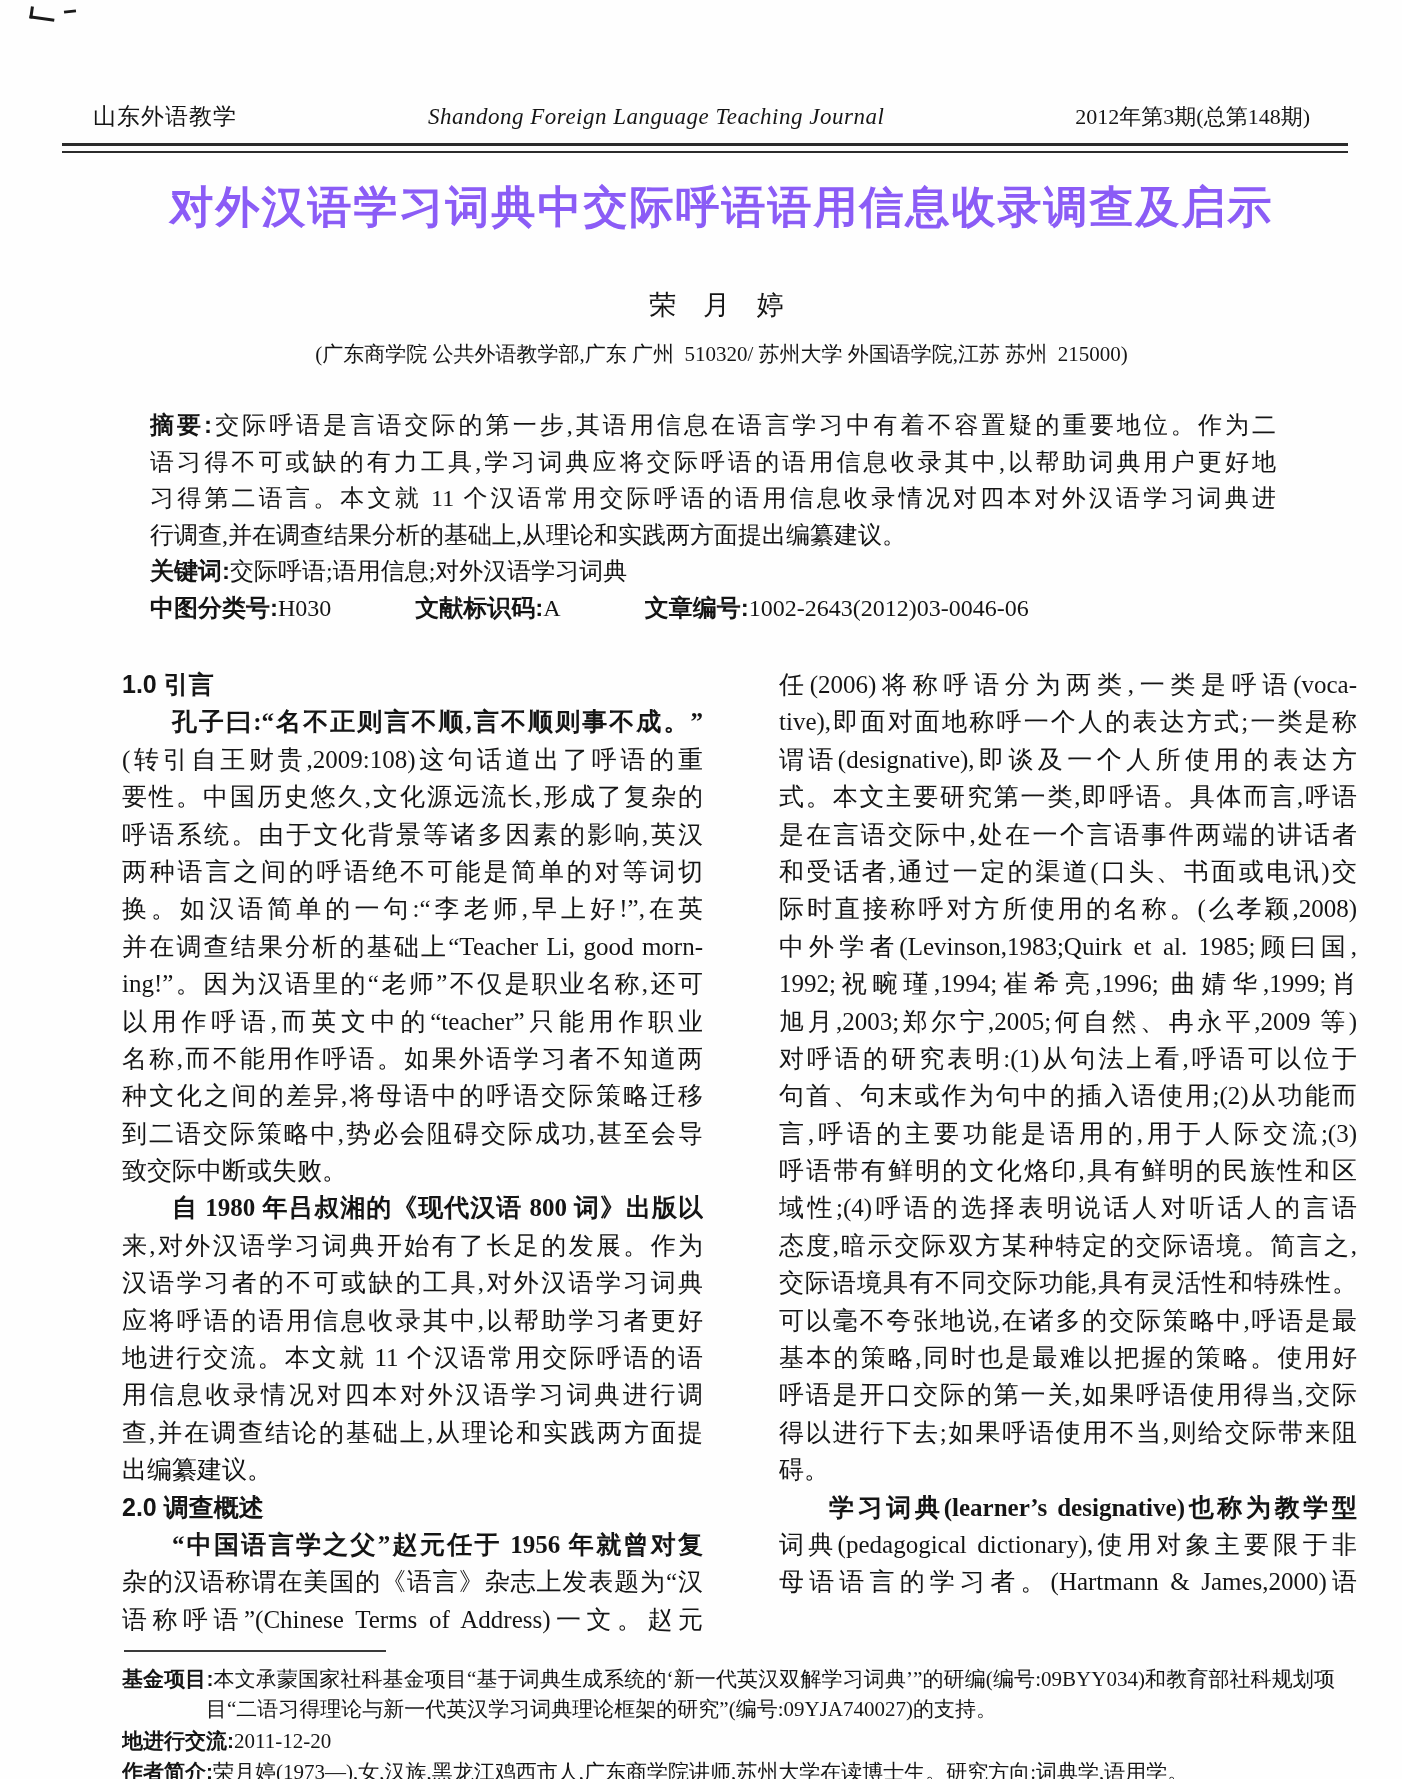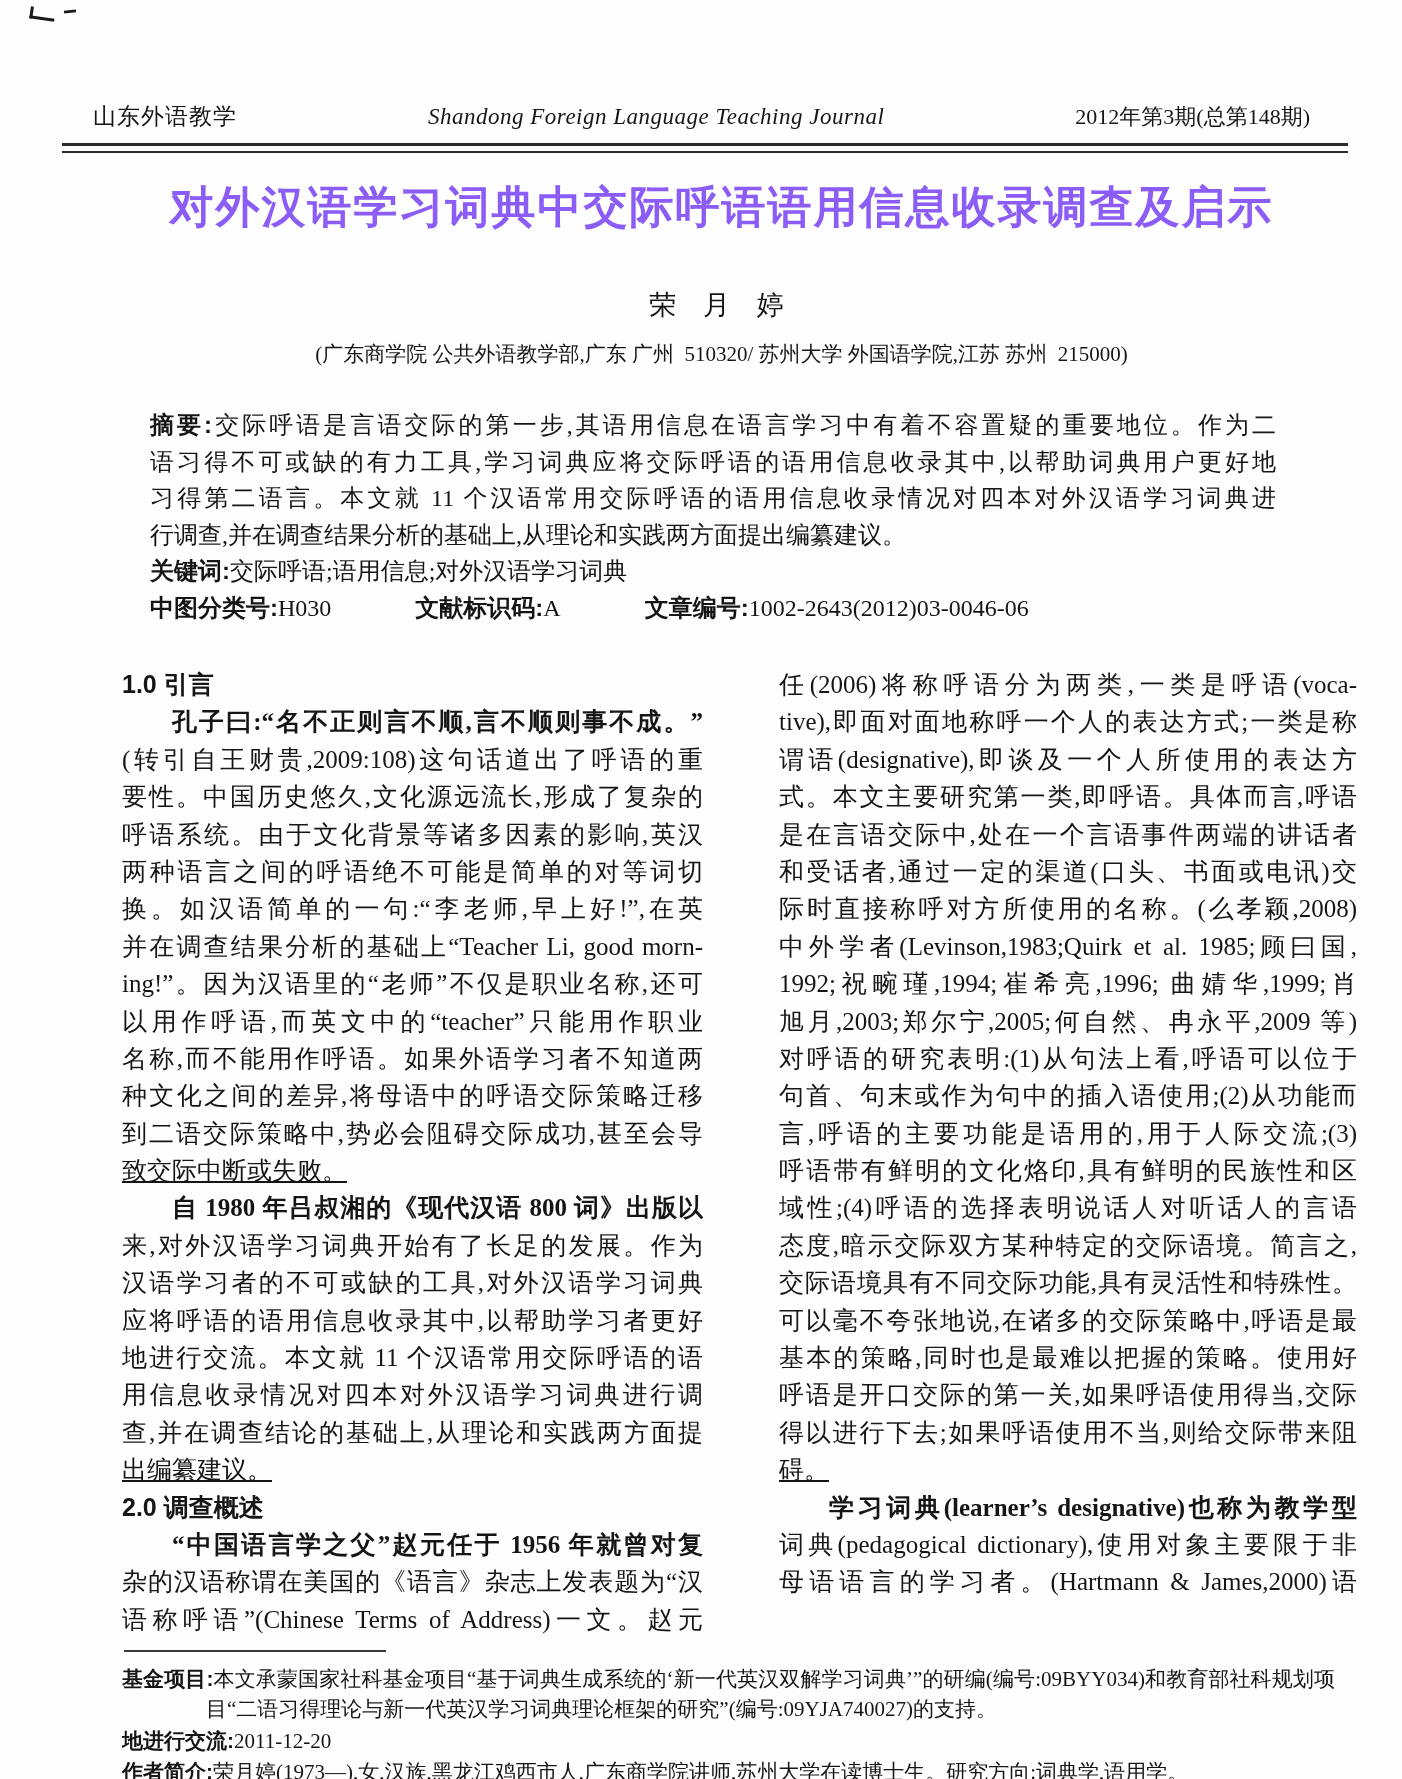--- a/index.html
+++ b/index.html
@@ -51,21 +51,21 @@
   .al.jst{text-align:justify;text-align-last:justify;}
   b.lab{font-weight:bold;font-family:"Liberation Sans","DejaVu Sans",sans-serif;}
   .meta .mg{margin-right:78px;text-align:right;}
 
   .col{position:absolute;top:666px;font-size:25px;}
   .colL{left:122px;width:581px;}
   .colR{left:755px;width:578px;margin-left:24px;}
   .bl{height:37.4px;line-height:37.4px;overflow:hidden;text-align:justify;text-align-last:justify;}
   .bl.h{font-weight:bold;text-align-last:left;font-family:"Liberation Sans","DejaVu Sans",sans-serif;}
   .bl.p{text-indent:2em;font-weight:bold;}
-  .bl.e{text-align-last:left;text-decoration:underline;}
+  .bl.e{text-align-last:left;}
 
   .fnrule{position:absolute;top:1650px;left:124px;width:262px;border-top:2.5px solid #3a3a3a;}
   .footnote{position:absolute;top:1663px;left:122px;width:1213px;font-size:21px;}
   .fl{height:31px;line-height:31px;overflow:hidden;}
   .fl.jst{text-align:justify;text-align-last:justify;}
   .fl.hang{padding-left:84px;}
 </style>
 </head>
 <body>
 

